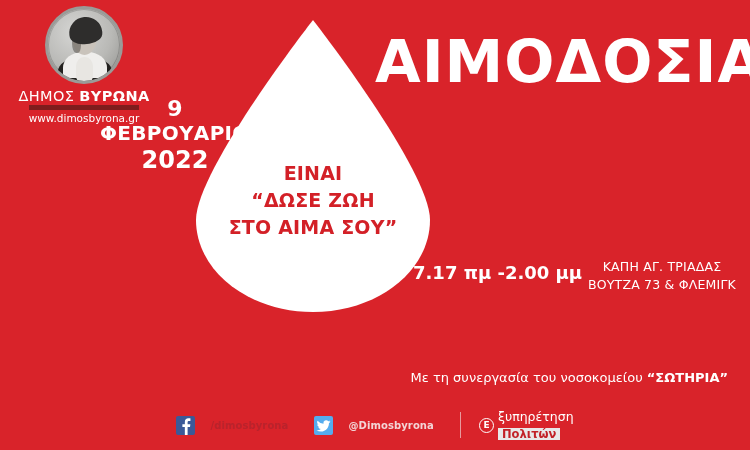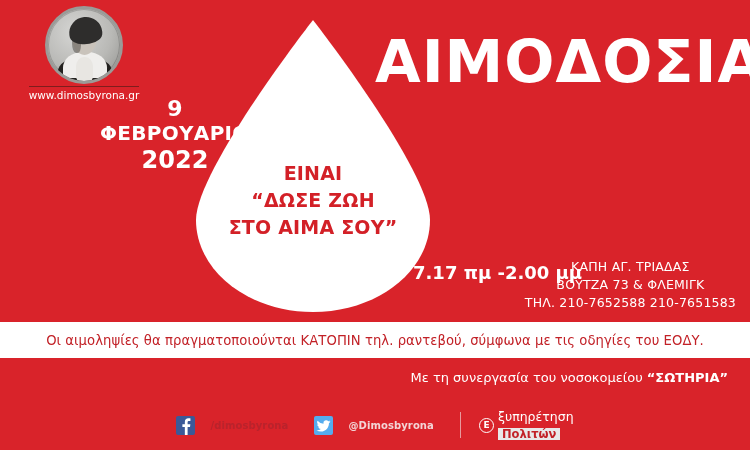--- a/index.html
+++ b/index.html
@@ -86,21 +86,21 @@
     letter-spacing: .4px;
     margin-top: 4px;
     white-space: nowrap;
   }
   #logo-name .light { font-weight: 400; }
   #logo-name .bold  { font-weight: 700; }
   #logo-url {
     color: #ffffff;
     font-size: 10.5px;
     margin-top: 1px;
-    border-top: 1px solid #7f1d1d;
+    border-top: 5px solid #7f1d1d;
     padding-top: 2px;
     display: inline-block;
   }
 
   
   #date-block {
     position: absolute;
     left: 100px;
     top: 96px;
     width: 150px;
@@ -289,20 +289,23 @@
 
   <div id="logo-block">
     <div id="logo-medallion">
       <div id="portrait-coat"></div>
       <div id="portrait-collar"></div>
       <div id="portrait-shirt"></div>
       <div id="portrait-face"></div>
       <div id="portrait-shadow"></div>
       <div id="portrait-hair"></div>
     </div>
+    <div id="logo-name">
+      <span class="light">ΔΗΜΟΣ </span><span class="bold">ΒΥΡΩΝΑ</span>
+    </div>
     <div><span id="logo-url">www.dimosbyrona.gr</span></div>
   </div>
 
   <div id="date-block">
     <div id="date-day">9</div>
     <div id="date-month">ΦΕΒΡΟΥΑΡΙΟΥ</div>
     <div id="date-year">2022</div>
   </div>
 
   <div id="drop">
@@ -316,26 +319,22 @@
     </div>
   </div>
 
   <div id="headline">ΑΙΜΟΔΟΣΙΑ</div>
 
   <div id="hours">7.17 πμ -2.00 μμ</div>
 
   <div id="venue">
     <div>ΚΑΠΗ ΑΓ. ΤΡΙΑΔΑΣ</div>
     <div>ΒΟΥΤΖΑ 73 &amp; ΦΛΕΜΙΓΚ</div>
-    <div>ΤΗΛ. 210-7652588 210-7651583</div>
-  </div>
-
-  <div id="notice-strip">
-    <div id="notice-text">Οι αιμοληψίες θα πραγματοποιούνται ΚΑΤΟΠΙΝ τηλ. ραντεβού, σύμφωνα με τις οδηγίες του ΕΟΔΥ.</div>
-  </div>
+  </div>
+
 
   <div id="partner">
     <span>Με τη συνεργασία του νοσοκομείου </span><span class="strong">“ΣΩΤΗΡΙΑ”</span>
   </div>
 
   <div id="footer">
 
     <div class="social">
       <span class="sq-icon fb">
         <svg width="19" height="19" viewBox="0 0 19 19">

